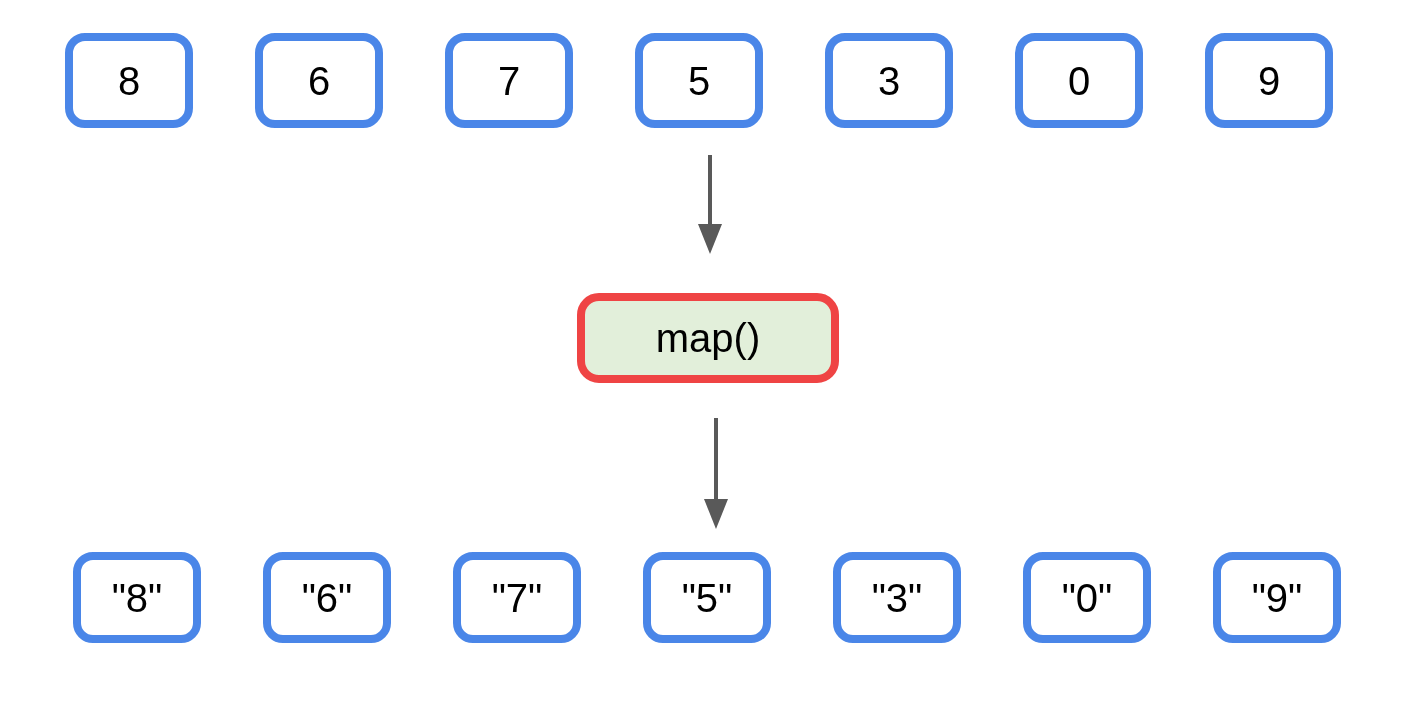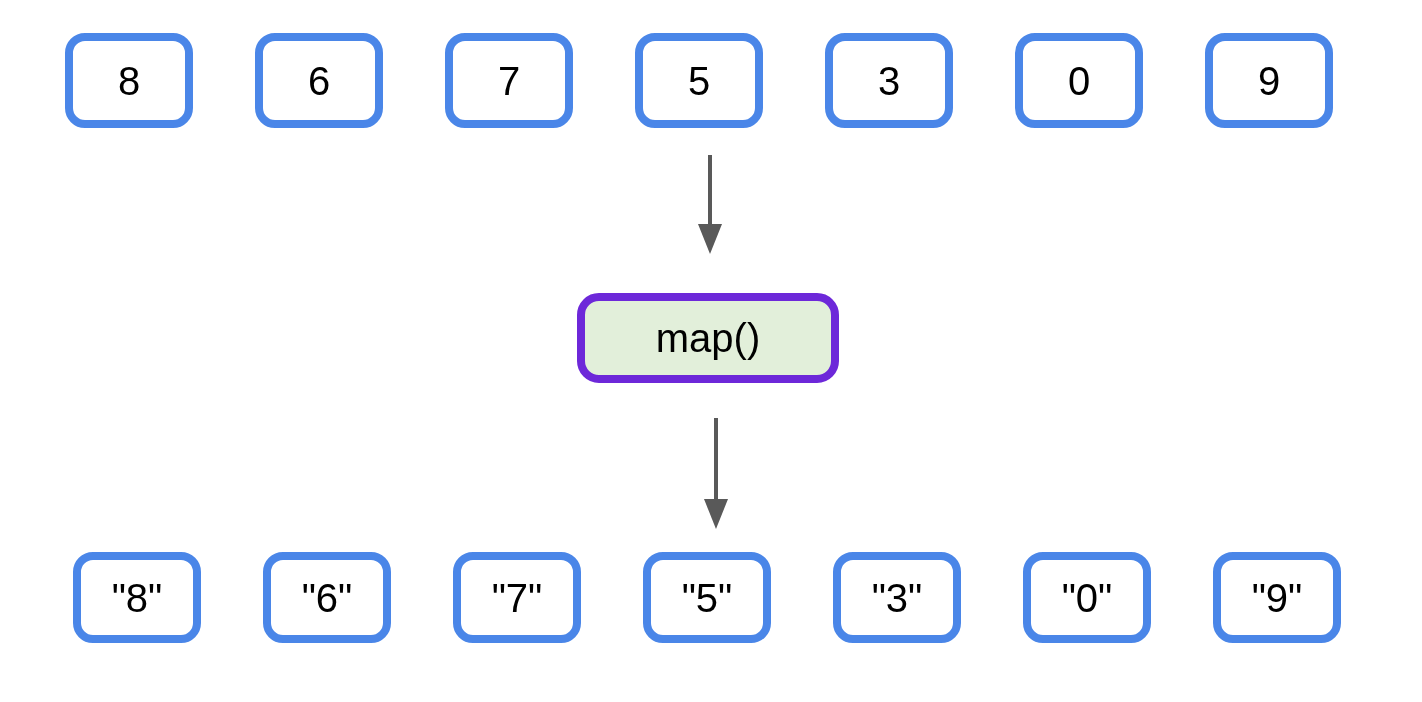--- a/index.html
+++ b/index.html
@@ -45,21 +45,21 @@
 
   .node-output {
     border: 8px solid #4a86e8;
     width: 128px;
     height: 91px;
     font-size: 40px;
     top: 552px;
   }
 
   .node-op {
-    border: 8px solid #6d28d9;
+    border: 8px solid #ef4444;
     background: #e2efda;
     width: 262px;
     height: 90px;
     font-size: 40px;
     left: 577px;
     top: 293px;
     border-radius: 22px;
   }
 
   

